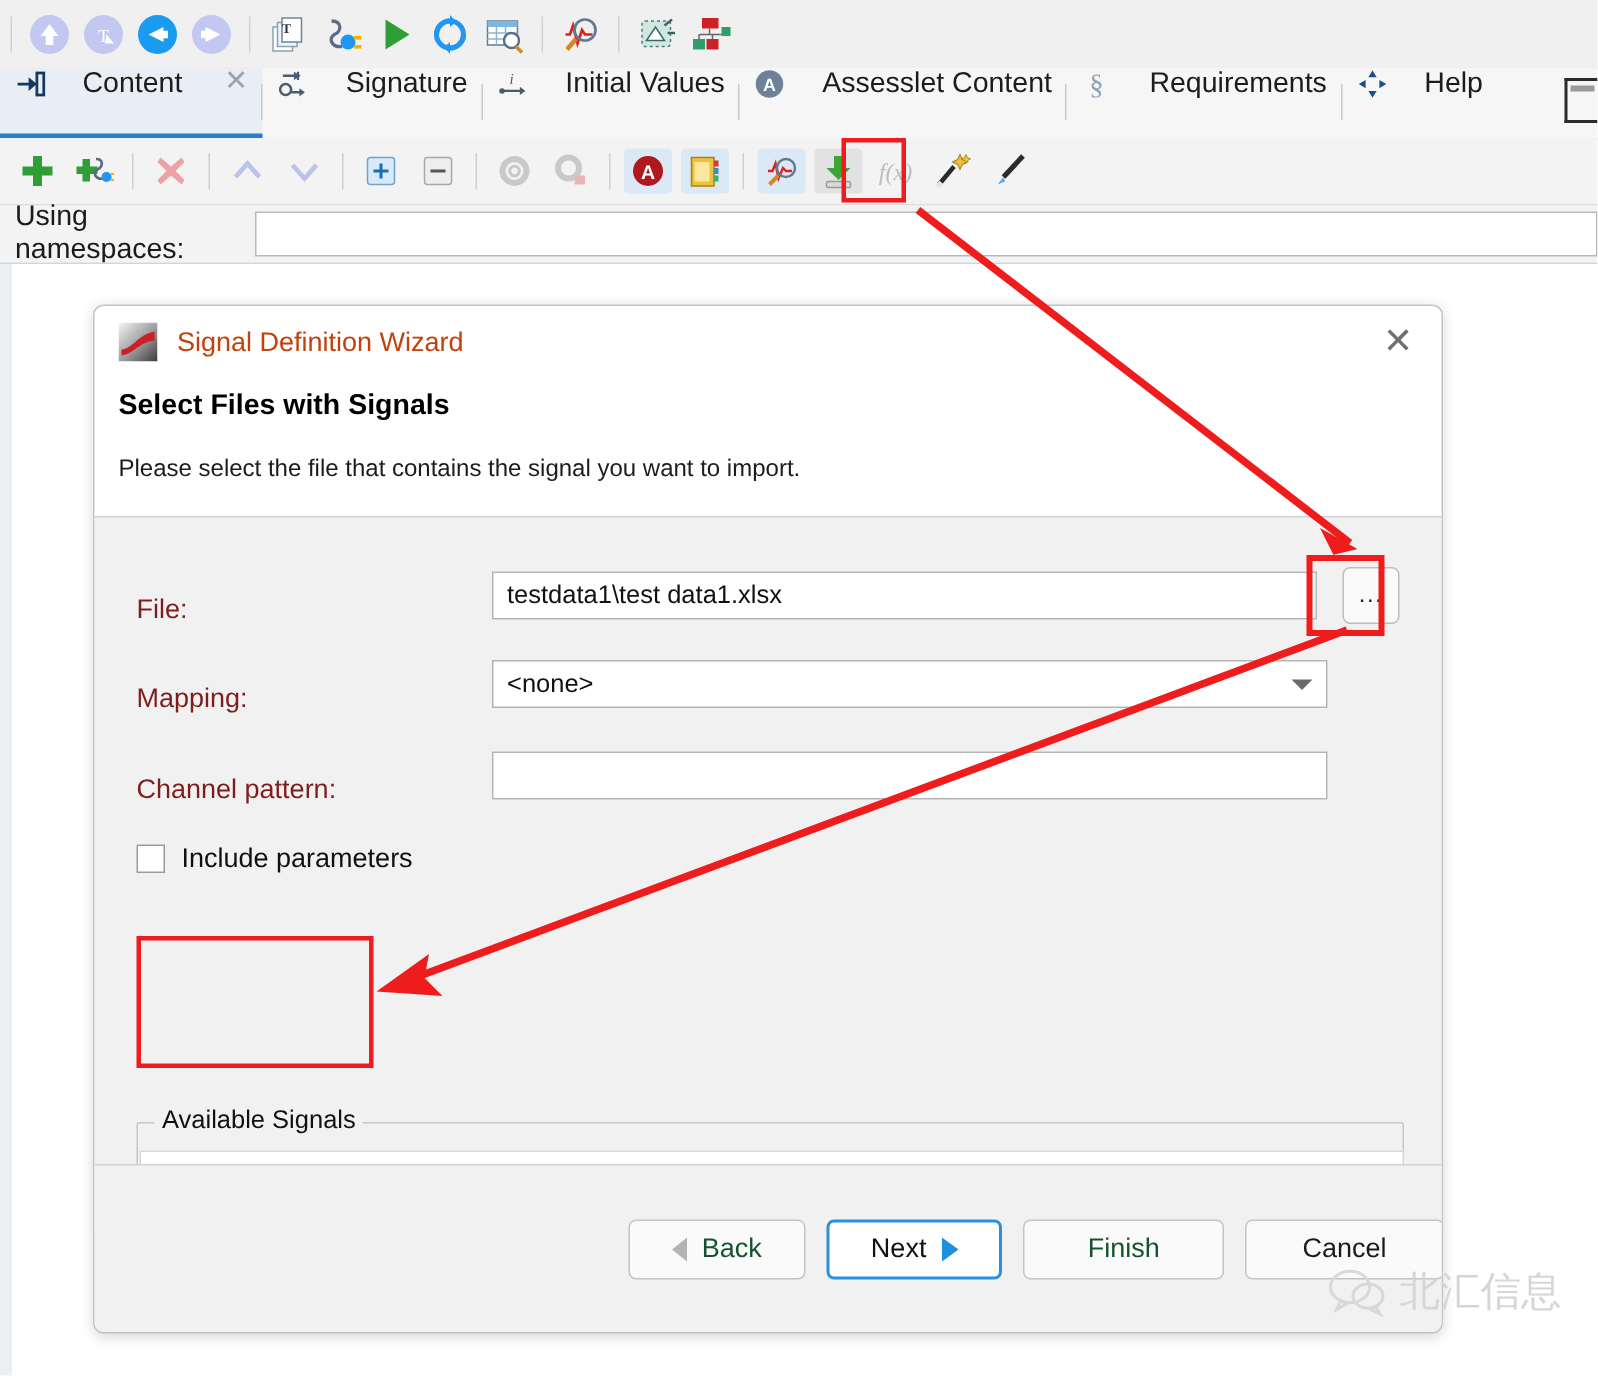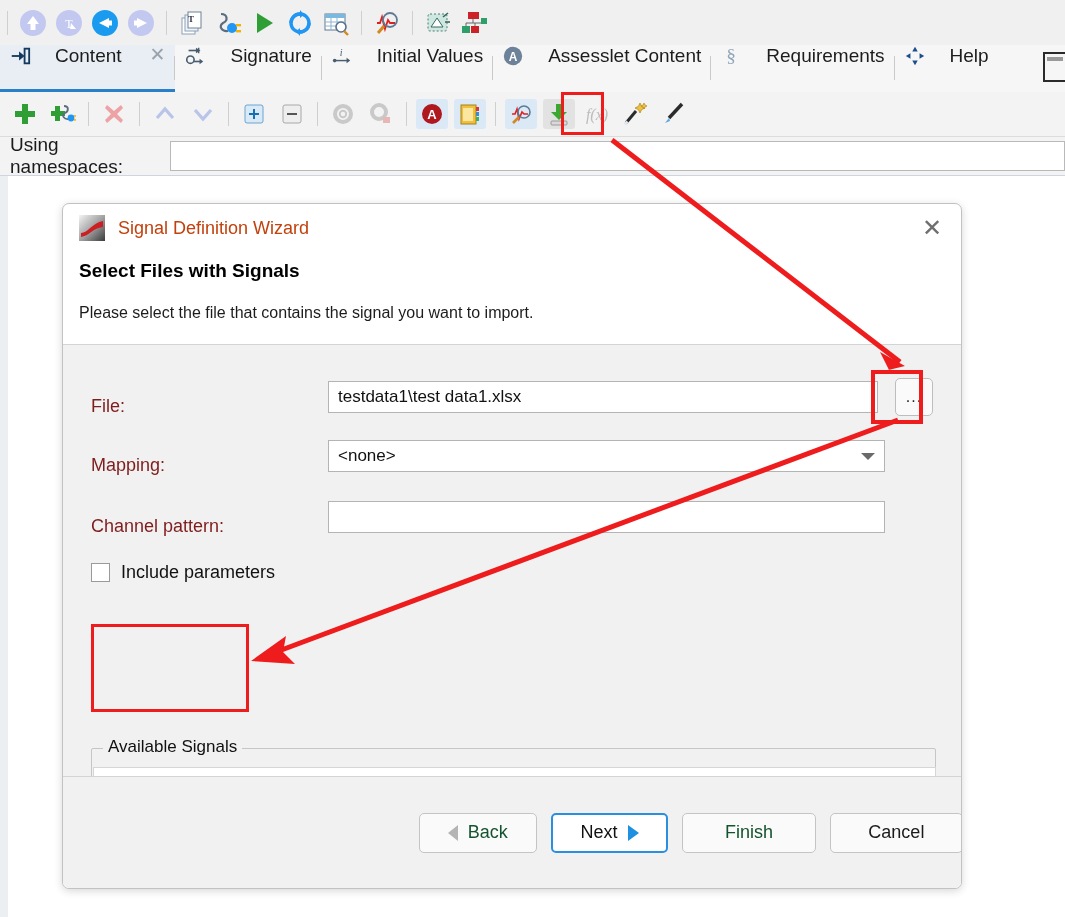--- a/index.html
+++ b/index.html
@@ -730,14 +730,23 @@
 
   <svg class="anno-svg">
 
     <line x1="612" y1="140" x2="900" y2="362" stroke="#ee1c1c" stroke-width="5"></line>
     <path d="M905 366 L880 352 L889 370 L872 374 Z" fill="#ee1c1c"></path>
 
     <line x1="898" y1="420" x2="268" y2="655" stroke="#ee1c1c" stroke-width="5"></line>
     <path d="M251 661 L286 636 L283 652 L295 664 Z" fill="#ee1c1c"></path>
   </svg>
 
+  <div class="watermark">
+    <svg width="42" height="34" viewBox="0 0 42 34">
+      <ellipse cx="15" cy="14" rx="13" ry="10.5" fill="none" stroke="#d8d8d8" stroke-width="2"></ellipse>
+      <path d="M9 23 L6 29 L13 25 Z" fill="none" stroke="#d8d8d8" stroke-width="2"></path>
+      <ellipse cx="27" cy="20" rx="10" ry="8" fill="none" stroke="#d8d8d8" stroke-width="2"></ellipse>
+      <path d="M32 27 L35 32 L29 29 Z" fill="none" stroke="#d8d8d8" stroke-width="2"></path>
+    </svg>
+    <span>北汇信息</span>
+  </div>
 
 </div>
 
 </body></html>

